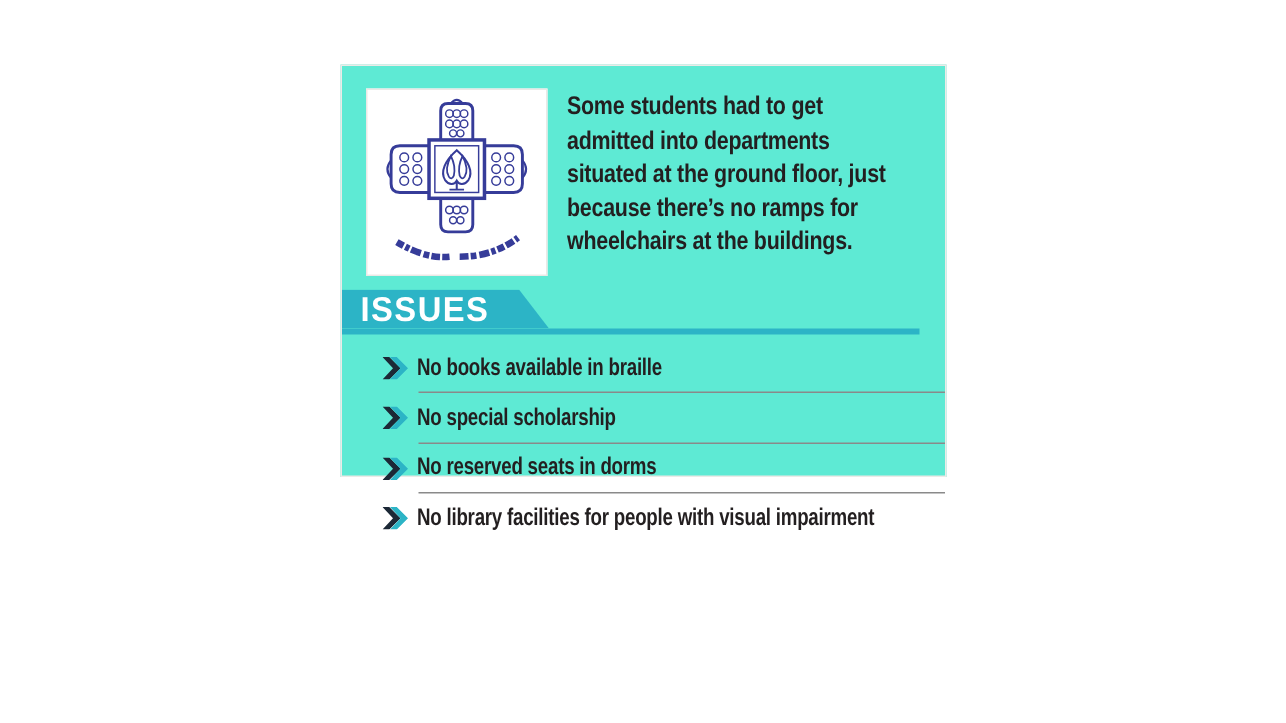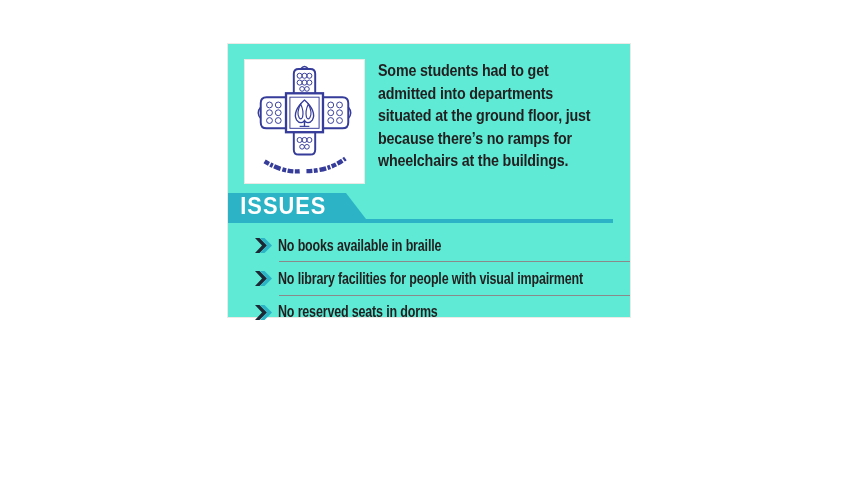--- a/index.html
+++ b/index.html
@@ -204,34 +204,41 @@
     <ul class="issues-list">
 
         <li>
           <svg class="chevron" width="17" height="15" viewBox="0 0 17 15">
             <polygon points="0,0 7,7.5 0,15 4.5,15 12,7.5 4.5,0" fill="#1c2836"></polygon>
             <polygon points="5,0 12,7.5 5,15 9.5,15 17,7.5 9.5,0" fill="#2cb4c6"></polygon>
           </svg>
           <span class="item-text">No books available in braille</span>
         </li>
 
-
+        <li>
+          <svg class="chevron" width="17" height="15" viewBox="0 0 17 15">
+            <polygon points="0,0 7,7.5 0,15 4.5,15 12,7.5 4.5,0" fill="#1c2836"></polygon>
+            <polygon points="5,0 12,7.5 5,15 9.5,15 17,7.5 9.5,0" fill="#2cb4c6"></polygon>
+          </svg>
+          <span class="item-text">No special scholarship</span>
+        </li>
+
+
+        <li>
+          <svg class="chevron" width="17" height="15" viewBox="0 0 17 15">
+            <polygon points="0,0 7,7.5 0,15 4.5,15 12,7.5 4.5,0" fill="#1c2836"></polygon>
+            <polygon points="5,0 12,7.5 5,15 9.5,15 17,7.5 9.5,0" fill="#2cb4c6"></polygon>
+          </svg>
+          <span class="item-text">No reserved seats in dorms</span>
+        </li>
 
         <li>
           <svg class="chevron" width="17" height="15" viewBox="0 0 17 15">
             <polygon points="0,0 7,7.5 0,15 4.5,15 12,7.5 4.5,0" fill="#1c2836"></polygon>
             <polygon points="5,0 12,7.5 5,15 9.5,15 17,7.5 9.5,0" fill="#2cb4c6"></polygon>
           </svg>
           <span class="item-text">No library facilities for people with visual impairment</span>
-        </li>
-
-        <li>
-          <svg class="chevron" width="17" height="15" viewBox="0 0 17 15">
-            <polygon points="0,0 7,7.5 0,15 4.5,15 12,7.5 4.5,0" fill="#1c2836"></polygon>
-            <polygon points="5,0 12,7.5 5,15 9.5,15 17,7.5 9.5,0" fill="#2cb4c6"></polygon>
-          </svg>
-          <span class="item-text">No reserved seats in dorms</span>
         </li>
 
       </ul>
 
   </div>
 </div>
 
 </body></html>

